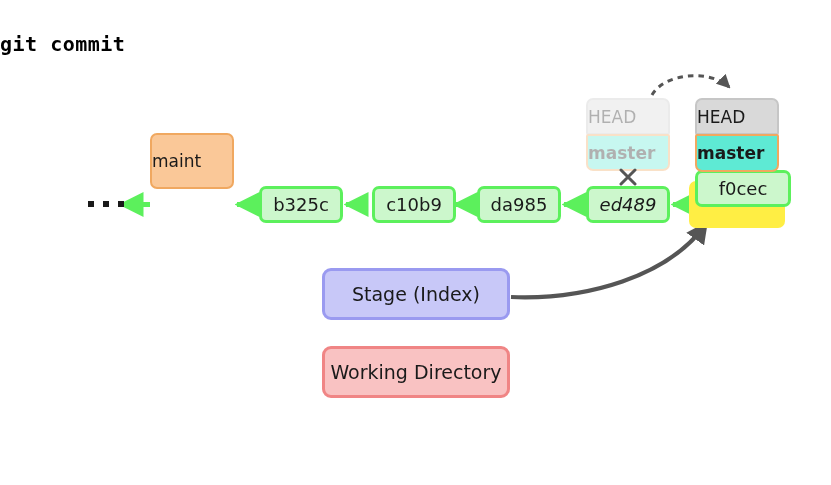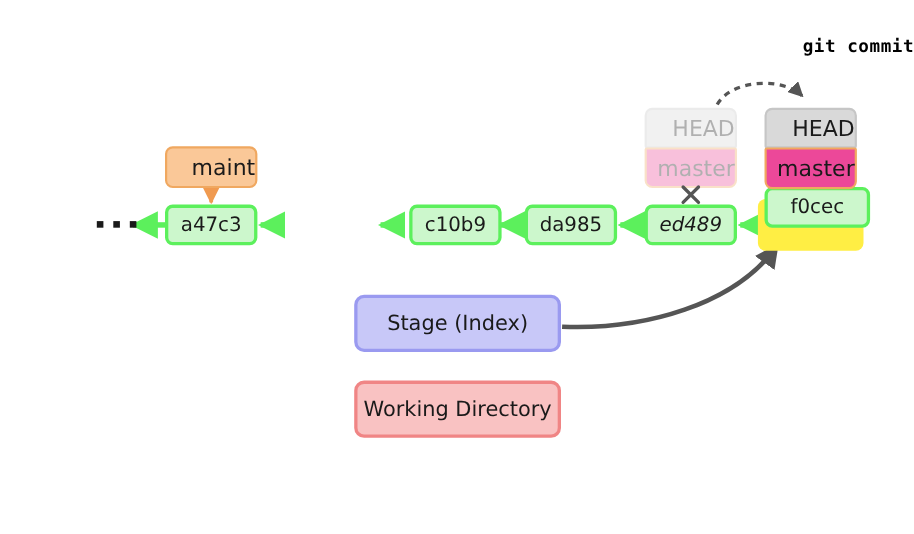--- a/index.html
+++ b/index.html
@@ -22,23 +22,23 @@
     width: 831px;
     height: 485px;
   }
 
   
   .title {
     position: absolute;
     left: 0;
     top: 32px;
     width: 831px;
-    text-align: right;
+    text-align: left;
     font-family: "DejaVu Sans Mono", monospace;
-    font-size: 16px;
+    font-size: 20px;
     font-weight: 700;
     color: #000000;
     letter-spacing: 0.5px;
   }
 
   
   .connectors {
     position: absolute;
     left: 0; top: 0;
     width: 831px;
@@ -70,34 +70,35 @@
     border-radius: 7px;
     z-index: 3;
   }
 
   
   .reflabel {
     position: absolute;
     box-sizing: border-box;
     display: flex;
     align-items: center;
-    justify-content: flex-end;
-    font-size: 20px;
+    justify-content: flex-start;
+    font-size: 17px;
     color: #1a1a1a;
     z-index: 5;
   }
   .ref-head {
     background: #d9d9d9;
     border: 2px solid #c6c6c6;
     border-radius: 7px 7px 2px 2px;
   }
   .ref-branch {
-    background: #ec4899;
+    background: #5eead4;
     border: 2px solid #f0a860;
     border-radius: 2px 2px 7px 7px;
+    font-weight: bold;
   }
   .ref-standalone {
     background: #fac898;
     border: 2px solid #f0a860;
     border-radius: 7px;
   }
   .faded { opacity: 0.34; }
 
   
   .areabox {
@@ -184,37 +185,37 @@
   </svg>
 
   <div class="ellipsis" style="left:88px; top:201px;">
     <i></i>
     <i></i>
     <i></i>
   </div>
 
   <div class="highlight-pad" style="left:689px; top:181px; width:96px; height:47px;"></div>
 
-  <div class="commit" style="left:150px; top:186px; width:84px;">
-    <span>a47c3</span>
+  <div class="commit" style="left:259px; top:186px; width:84px;">
+    <span>b325c</span>
   </div>
   <div class="commit" style="left:372px; top:186px; width:84px;">
     <span>c10b9</span>
   </div>
   <div class="commit" style="left:477px; top:186px; width:84px;text-align:right;">
     <span>da985</span>
   </div>
   <div class="commit" style="left:586px; top:186px; width:84px;font-style:italic;">
     <span>ed489</span>
   </div>
   <div class="commit" style="left:695px; top:170px; width:96px;">
     <span>f0cec</span>
   </div>
 
-  <div class="reflabel ref-standalone" style="left:150px; top:133px; width:84px; height:38px;">
+  <div class="reflabel ref-standalone" style="left:150px; top:133px; width:84px; height:56px;">
     <span>maint</span>
   </div>
 
   <div class="faded">
     <div class="reflabel ref-head" style="left:586px; top:98px; width:84px; height:37px;">
       <span>HEAD</span>
     </div>
     <div class="reflabel ref-branch" style="left:586px; top:134px; width:84px; height:37px;">
       <span>master</span>
     </div>

